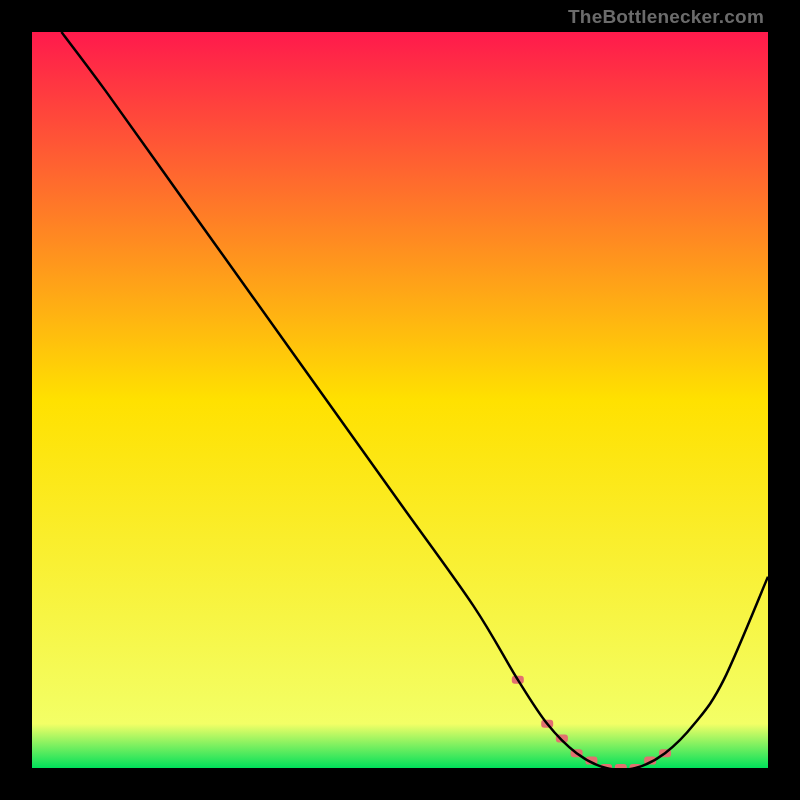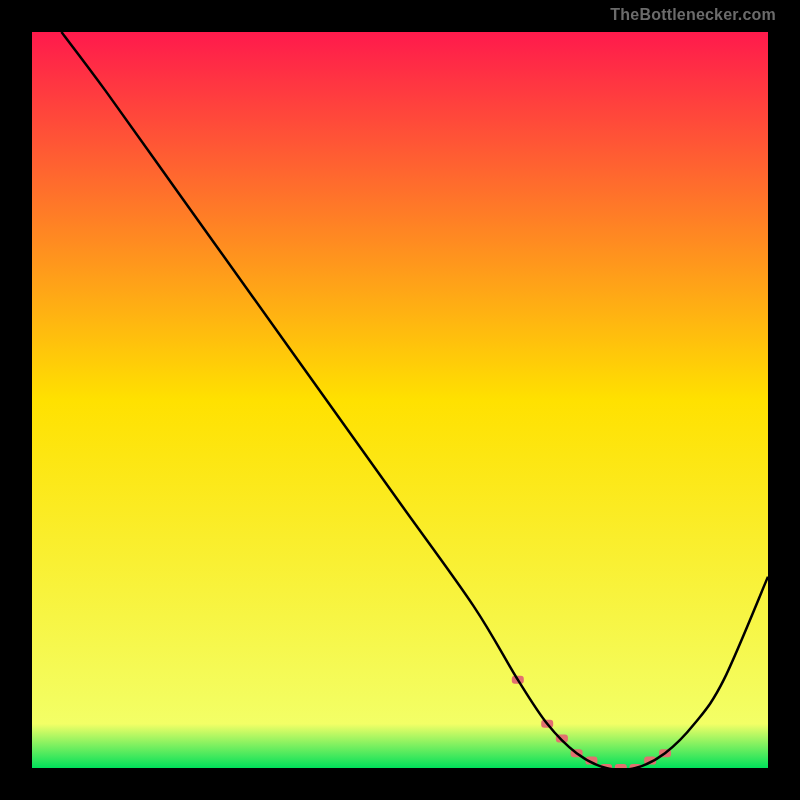--- a/index.html
+++ b/index.html
@@ -1,23 +1,23 @@
 <!DOCTYPE html>
 <html><head>
 <meta charset="utf-8">
 <style>
   * { margin: 0; padding: 0; box-sizing: border-box; }
   html, body { width: 800px; height: 800px; overflow: hidden; background: #000; }
   .wrapper { position: relative; width: 800px; height: 800px; background: #000; }
   .attribution {
     position: absolute;
     top: 6px;
-    right: 24px;
+    right: 36px;
     font-family: Arial, Helvetica, sans-serif;
-    font-size: 16px;
+    font-size: 19px;
     font-weight: bold;
     color: #6b6b6b;
     letter-spacing: 0.2px;
     margin-left: 20px;
   }
   .plot-area {
     position: absolute;
     left: 32px;
     top: 32px;
     width: 736px;

